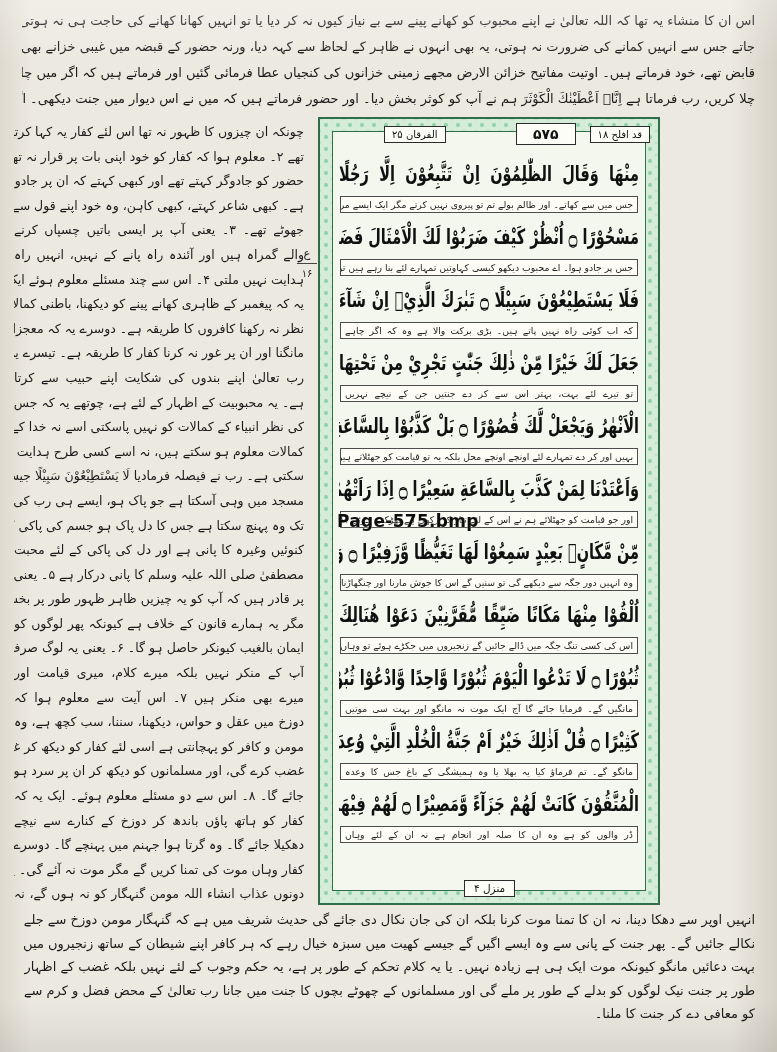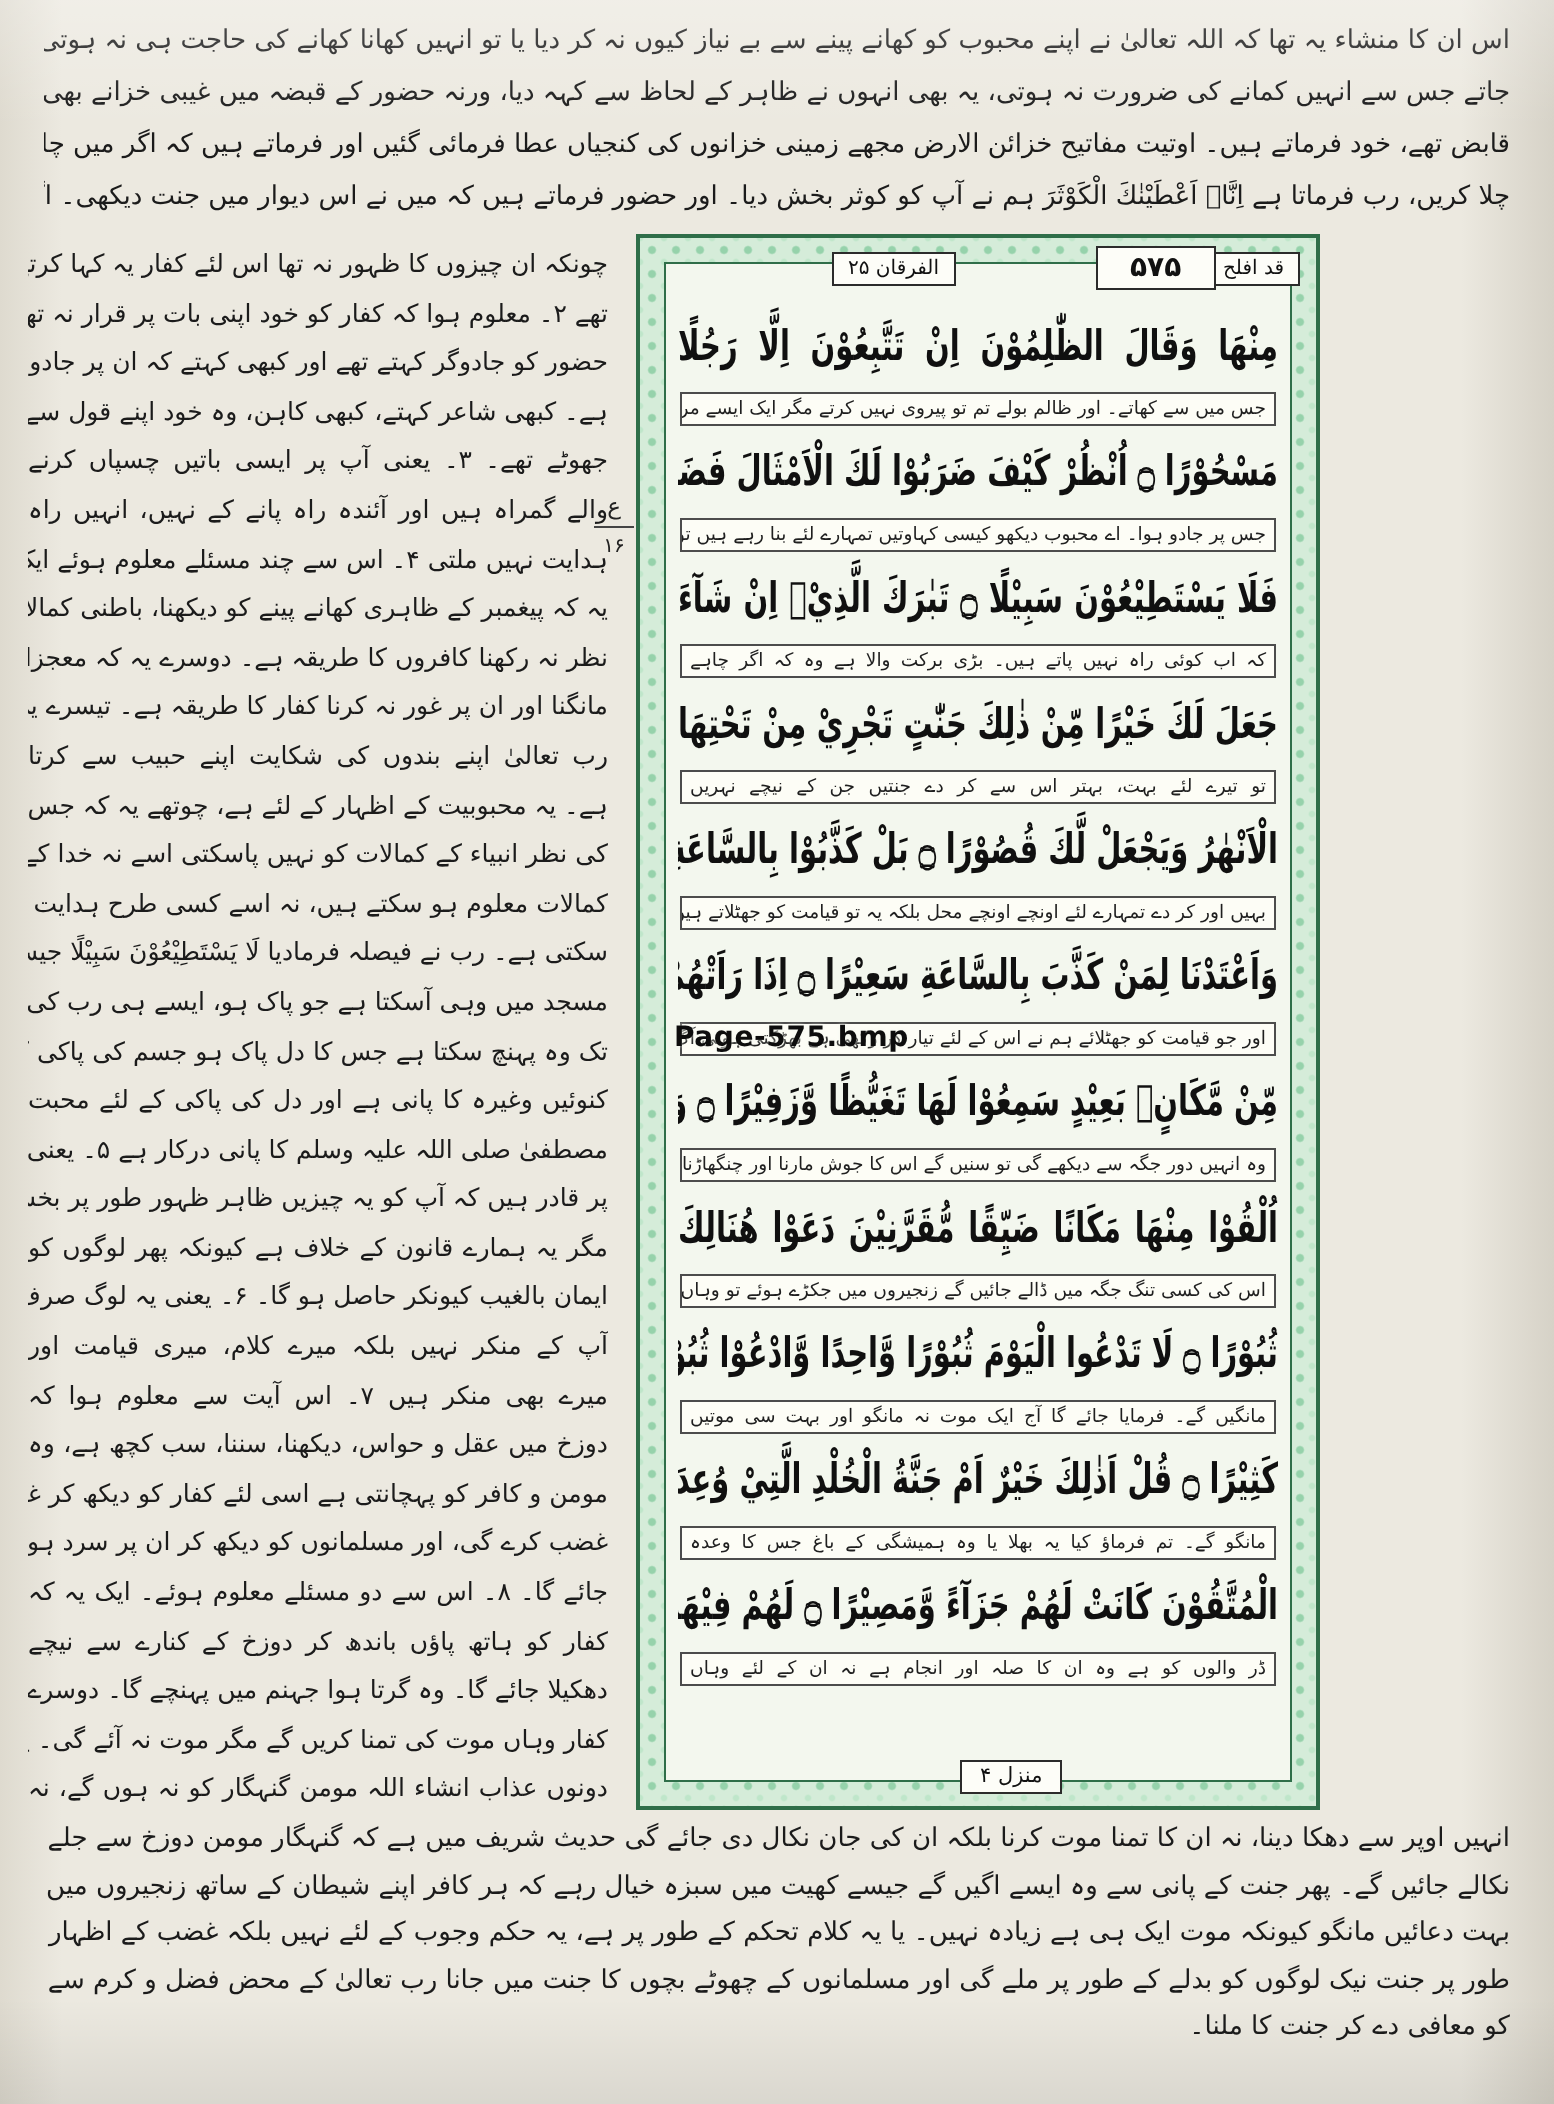--- a/index.html
+++ b/index.html
@@ -27,35 +27,35 @@
   .qbox{position:absolute;left:318px;top:117px;width:342px;height:788px;box-sizing:border-box;
     border:2px solid #2f6e49;padding:12px;
     background-color:#d5ecd9;
     background-image:
       radial-gradient(circle,#96d2ab 1.6px,rgba(0,0,0,0) 2.4px),
       radial-gradient(circle,#bfe6ca 1.2px,rgba(0,0,0,0) 2px);
     background-size:12px 12px,12px 12px;background-position:0 0,6px 6px;}
   .qinner{position:relative;height:100%;box-sizing:border-box;border:1.5px solid #2f6e49;
     background:#f3f7ee;padding:20px 6px 14px 6px;}
   .hdr-box{position:absolute;z-index:4;background:#fdfdf8;border:1px solid #2b2b2b;
-    font-size:10px;line-height:15px;padding:0 7px;white-space:nowrap;color:#111;margin-left:32px;}
+    font-size:10px;line-height:15px;padding:0 7px;white-space:nowrap;color:#111;}
   .hdr-juz{top:7px;right:8px;}
   .hdr-page{top:4px;left:196px;font-weight:bold;font-size:14px;line-height:20px;padding:0 16px;letter-spacing:2px;text-align:right;}
   .hdr-surah{top:7px;left:64px;}
-  .ftr-box{position:absolute;z-index:4;bottom:6px;left:160px;background:#fdfdf8;border:1px solid #2b2b2b;
+  .ftr-box{position:absolute;z-index:4;bottom:6px;left:144px;background:#fdfdf8;border:1px solid #2b2b2b;
     font-size:10.5px;line-height:15px;padding:0 9px;white-space:nowrap;color:#111;}
   .verse-row{margin-bottom:2px;}
   .arabic-line{direction:rtl;text-align:justify;text-align-last:justify;white-space:nowrap;overflow:hidden;
     font-size:14.5px;font-weight:bold;line-height:44px;color:#101010;
     transform:scaleY(1.45);transform-origin:50% 50%;}
   .urdu-strip{direction:rtl;border:1px solid #4c4c4c;background:#fdfdf6;
     font-size:9.3px;line-height:13px;padding:1px 4px;margin:0 1px;
     text-align:justify;text-align-last:justify;white-space:nowrap;overflow:hidden;color:#1f1f1f;}
   .scan-label{position:absolute;left:337px;top:511px;z-index:9;font-weight:bold;
-    font-size:14px;letter-spacing:.3px;color:#0d0d0d;direction:ltr;
+    font-size:17px;letter-spacing:.3px;color:#0d0d0d;direction:ltr;
     text-shadow:0 0 2px rgba(243,247,238,.9);}
 </style>
 </head>
 <body>
 
 <div class="page">
 
   <div class="top-block">
       <div class="u-line" dir="rtl">اس ان کا منشاء یہ تھا کہ اللہ تعالیٰ نے اپنے محبوب کو کھانے پینے سے بے نیاز کیوں نہ کر دیا یا تو انہیں کھانا کھانے کی حاجت ہی نہ ہوتی، اگر تھی تو غیبی خزانے ان پر</div>
       <div class="u-line" dir="rtl">جاتے جس سے انہیں کمانے کی ضرورت نہ ہوتی، یہ بھی انہوں نے ظاہر کے لحاظ سے کہہ دیا، ورنہ حضور کے قبضہ میں غیبی خزانے بھی تھے اور حضور جنتی باغوں پر</div>

